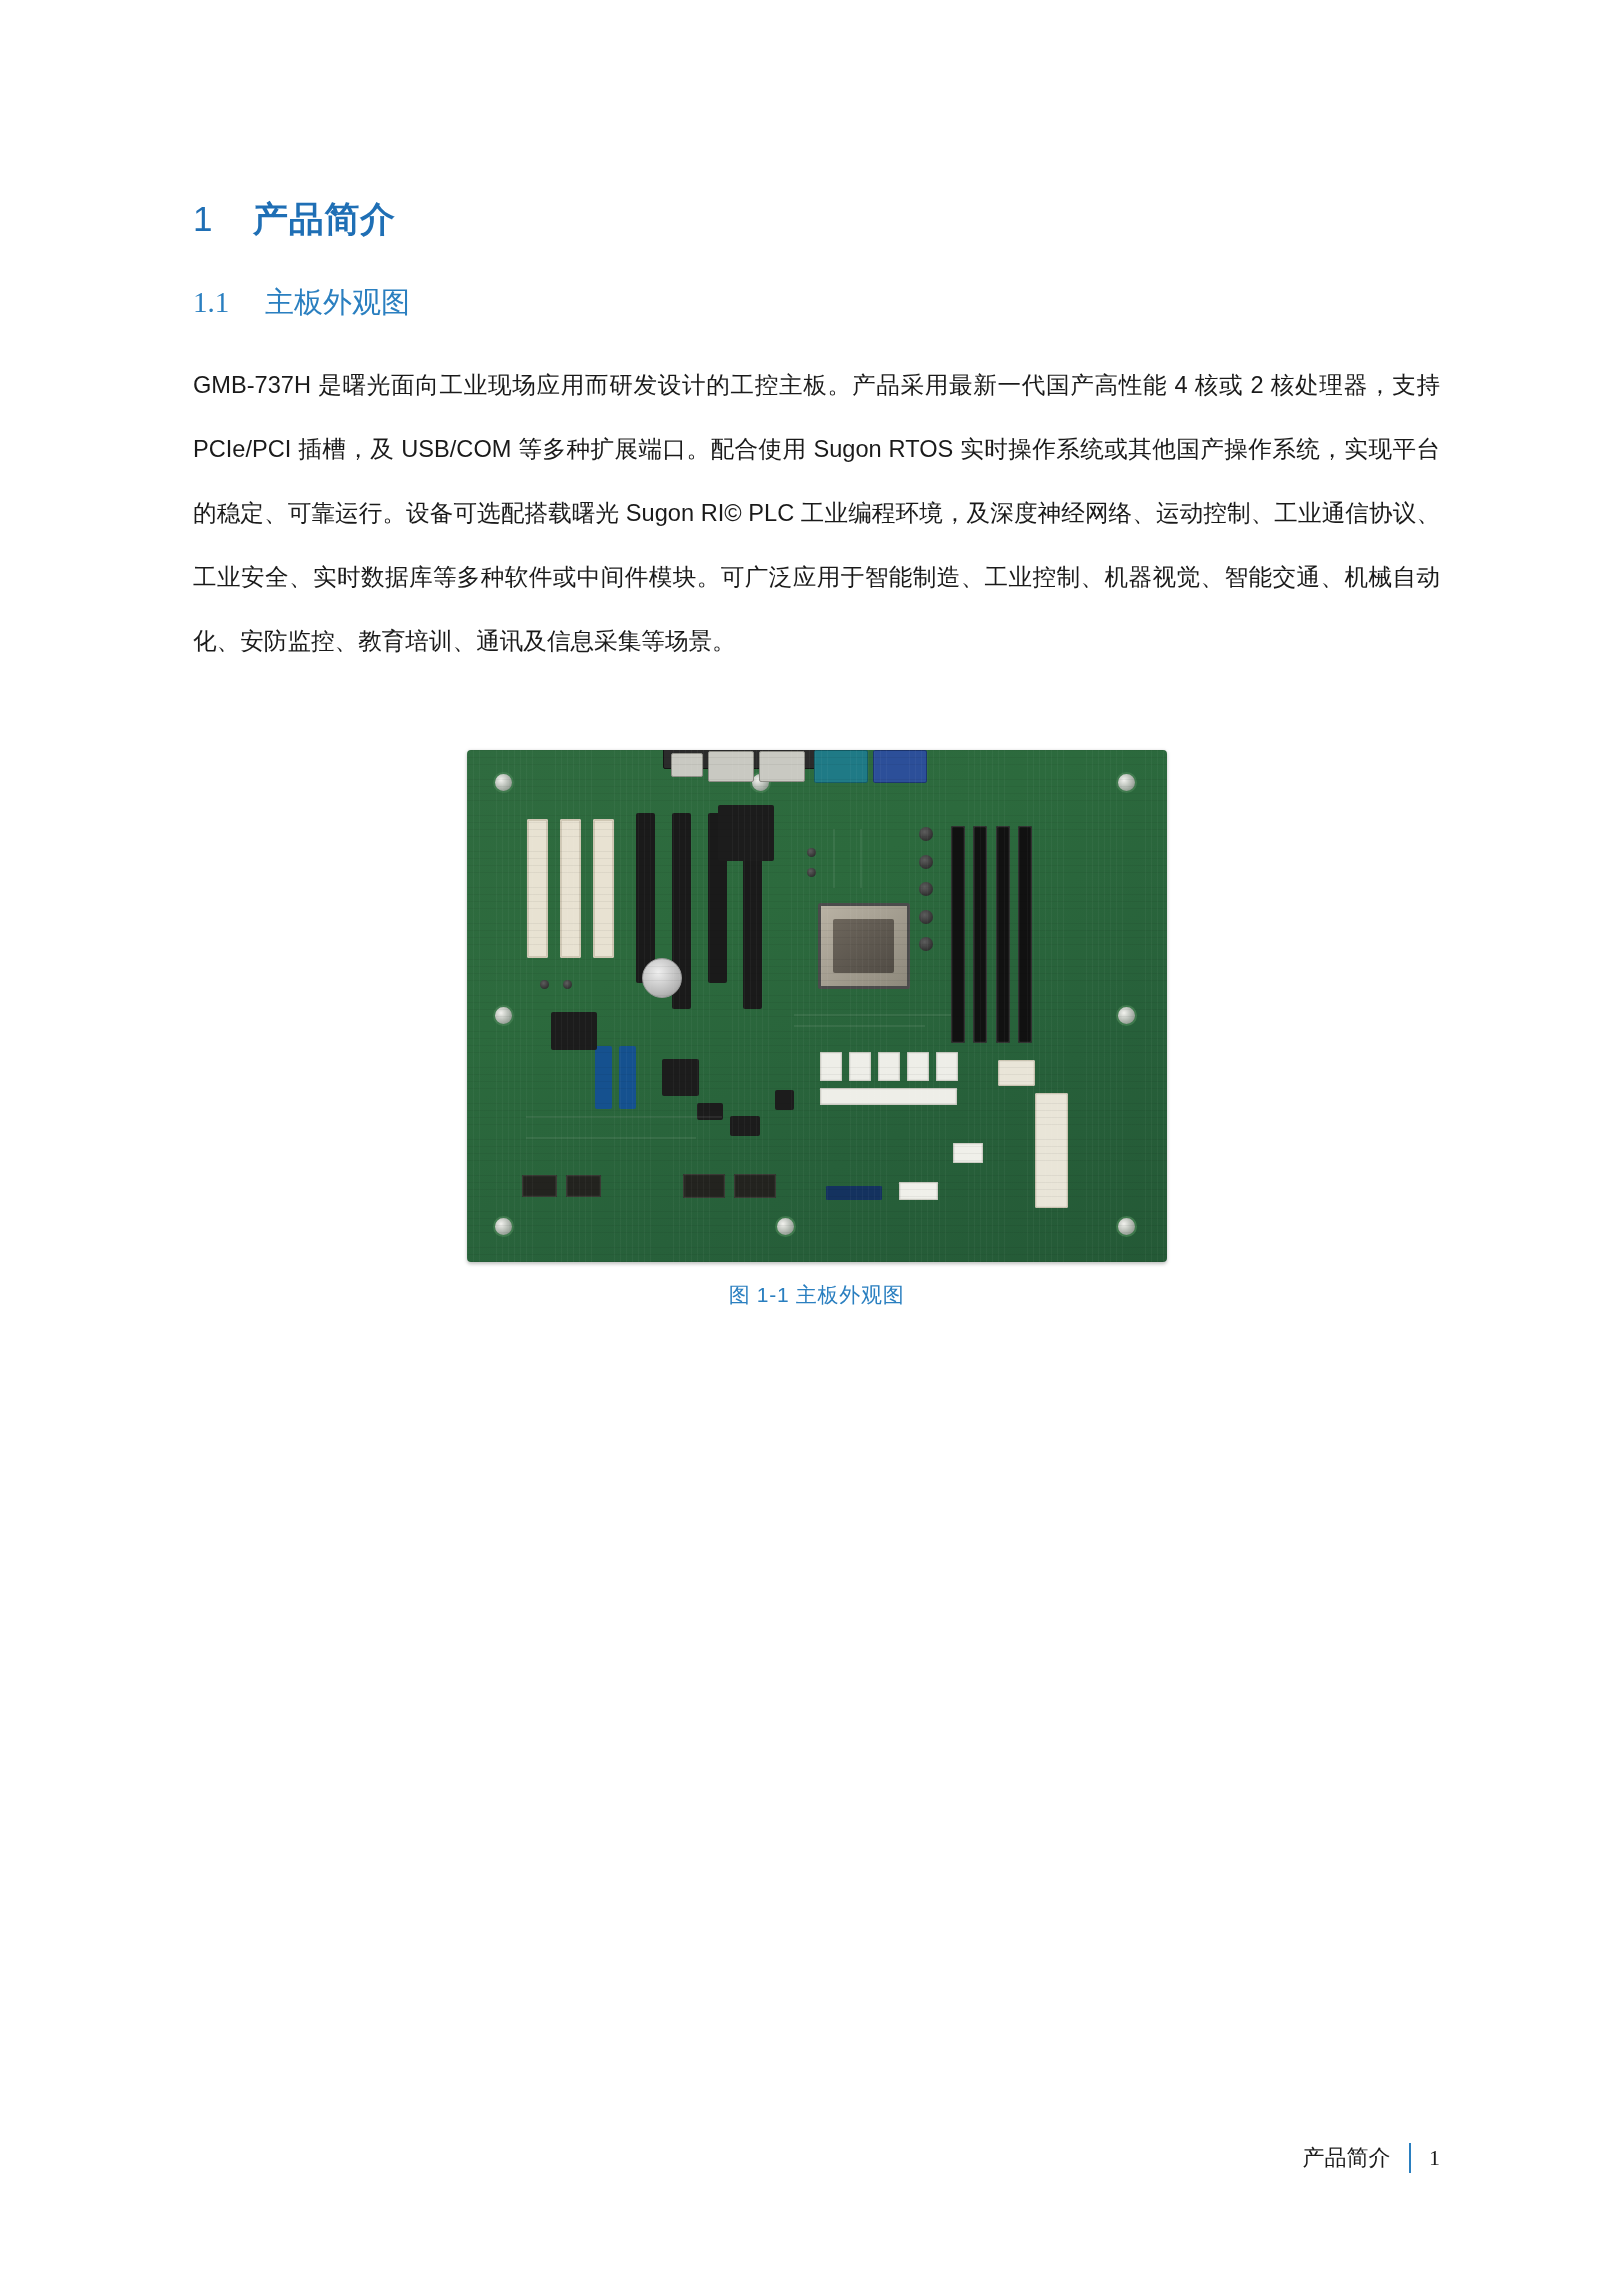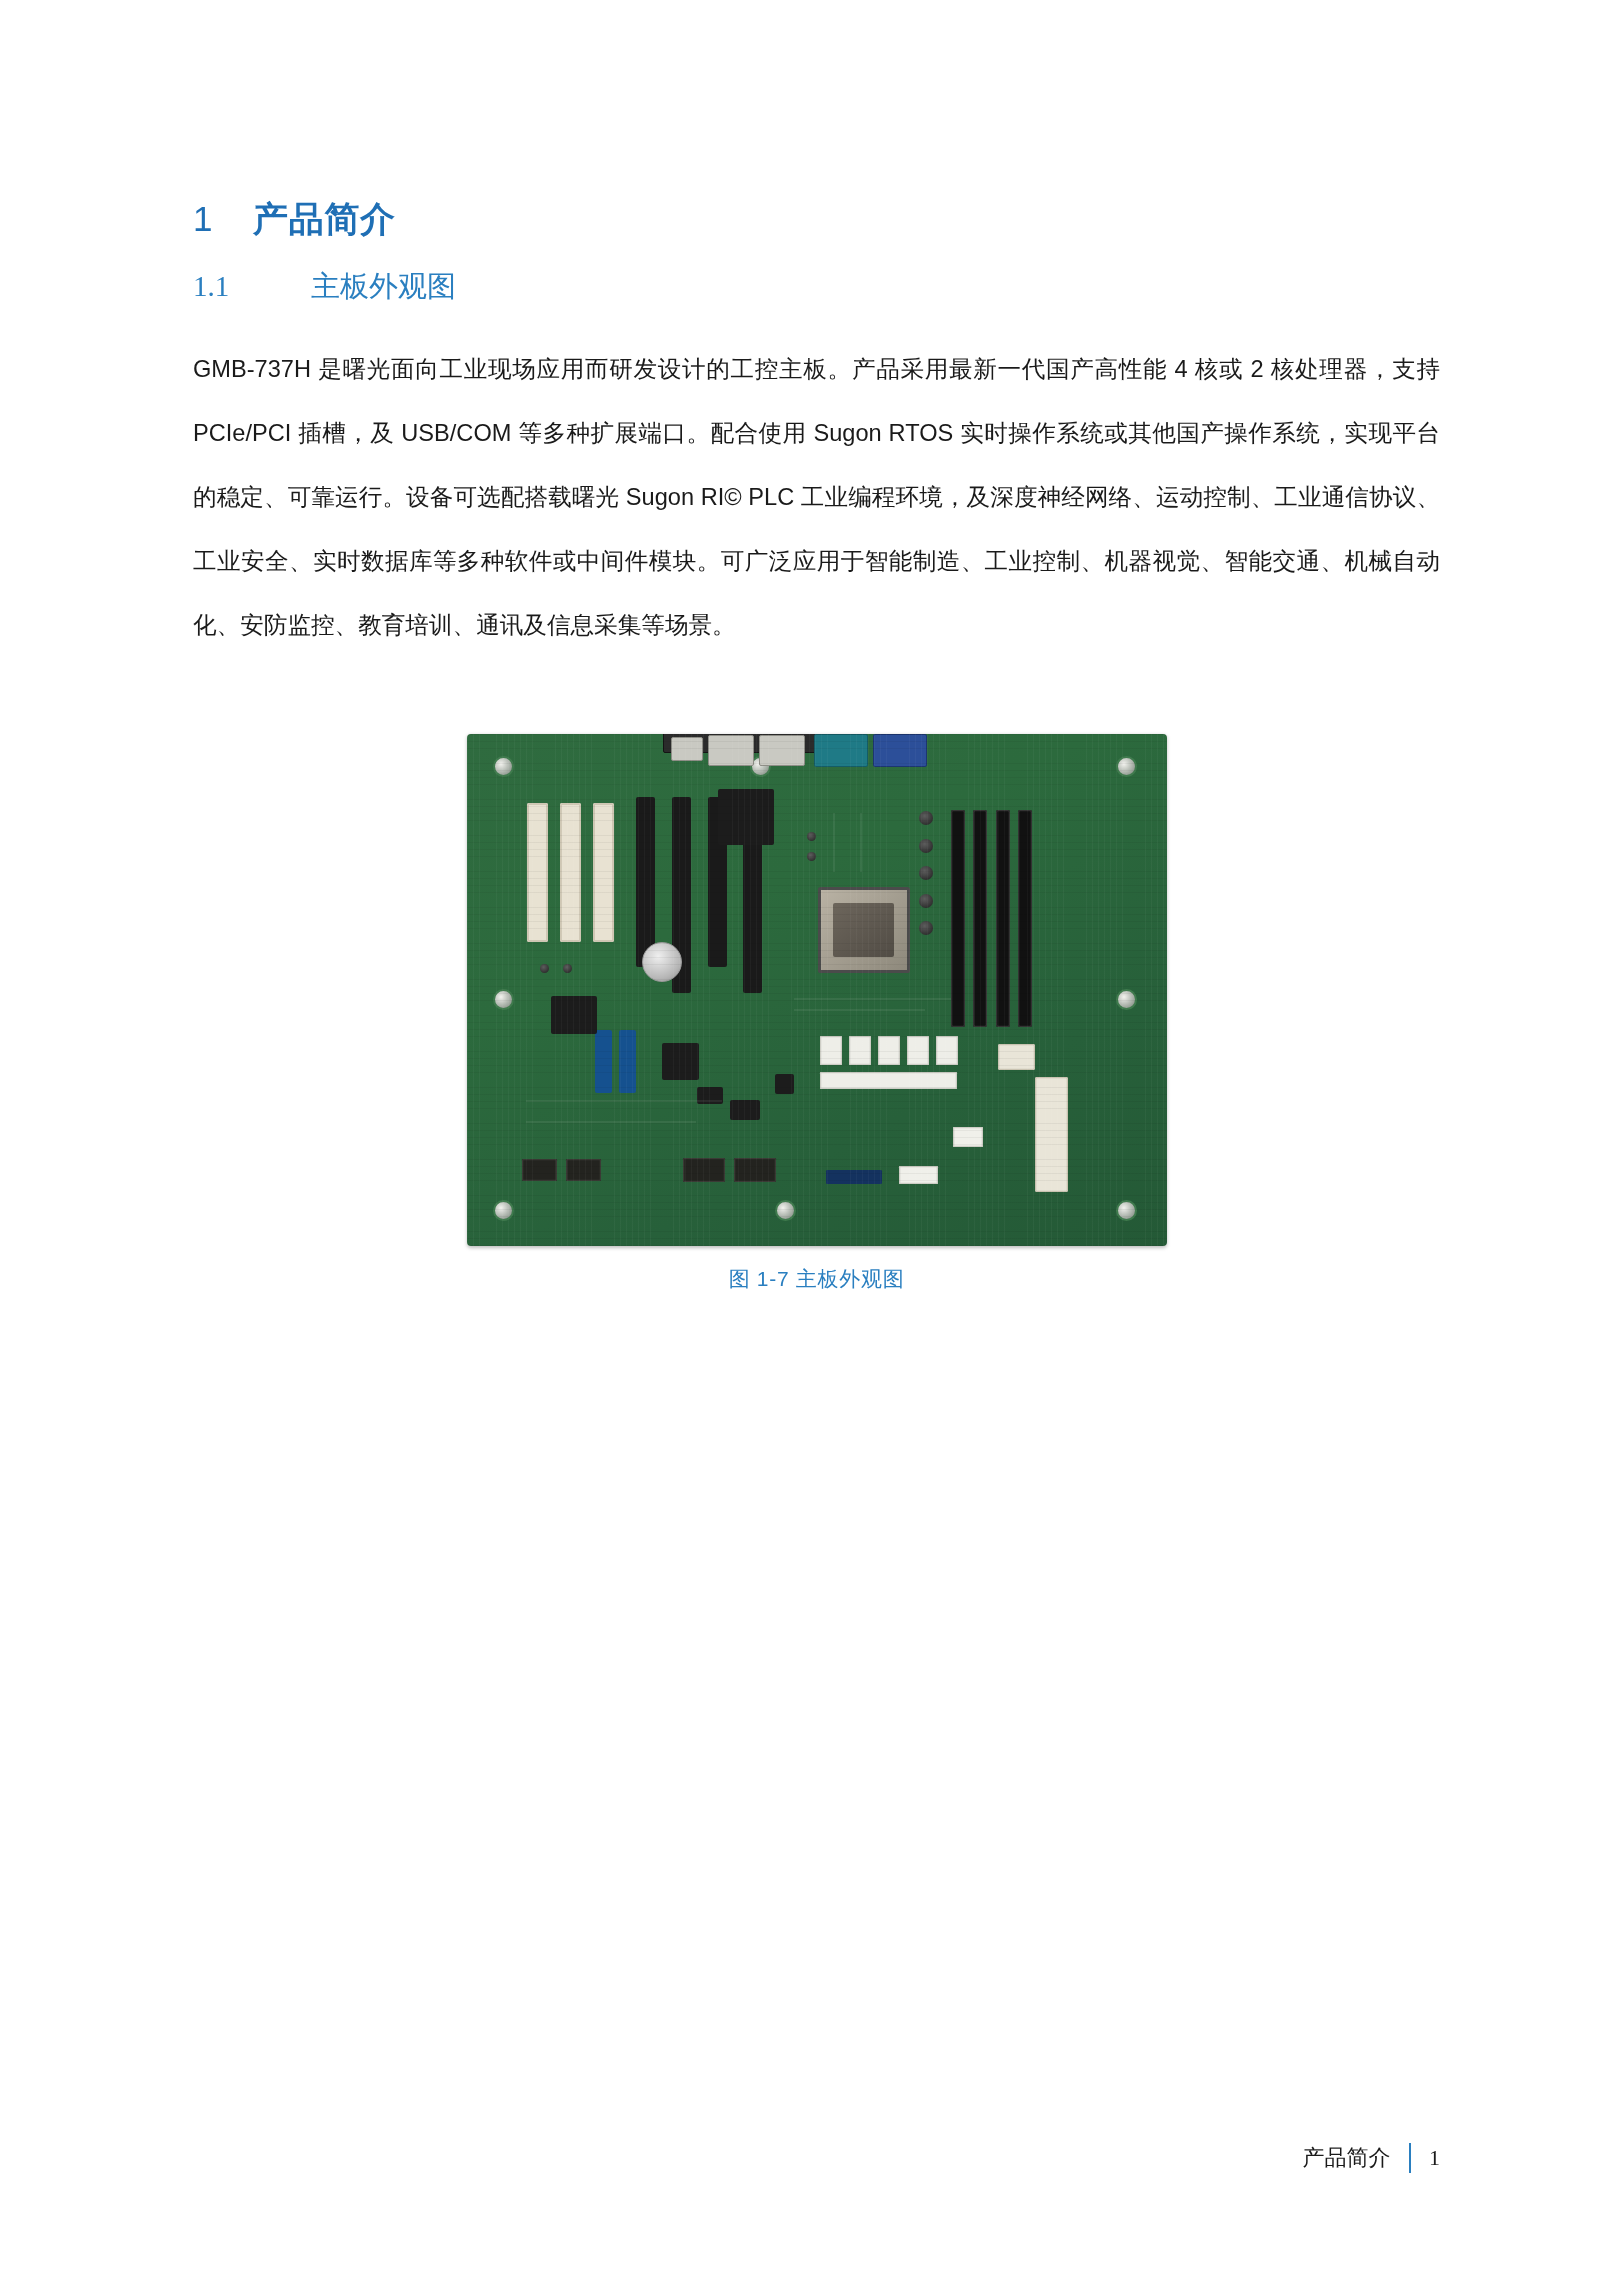--- a/index.html
+++ b/index.html
@@ -65,21 +65,21 @@
     text-align: justify;
     text-justify: inter-ideograph;
     margin: 0;
   }
   .para.intro {
     margin-top: 43px;
   }
   .para.overview {
     margin-top: 30px;
   }
-  .sp-h2 { margin-top: 24px; gap: 46px; }
+  .sp-h2 { margin-top: 40px; }
 
   .latin { font-family: "Liberation Serif", serif; }
 
   
   .figure {
     margin-top: 46px;
     text-align: center;
   }
   .board-wrap {
     display: inline-block;
@@ -309,21 +309,21 @@
           <div class="pwr" style="left:531px; top:310px; width:37px; height:26px;"></div>
 
           <div class="trace" style="left:327px; top:264px; width:157px; height:2px;"></div>
           <div class="trace" style="left:327px; top:275px; width:131px; height:2px;"></div>
           <div class="trace" style="left:59px; top:366px; width:196px; height:2px;"></div>
           <div class="trace" style="left:59px; top:387px; width:170px; height:2px;"></div>
           <div class="trace" style="left:366px; top:79px; width:2px; height:59px;"></div>
           <div class="trace" style="left:393px; top:79px; width:2px; height:59px;"></div>
         </div>
       </div>
-      <div class="caption">图 1-7 主板外观图</div>
+      <div class="caption">图 1-1 主板外观图</div>
     </div>
 
   </div>
 
   <div class="footer">
     <span>产品简介</span>
     <span class="sep"></span>
     <span class="pg">1</span>
   </div>
 

